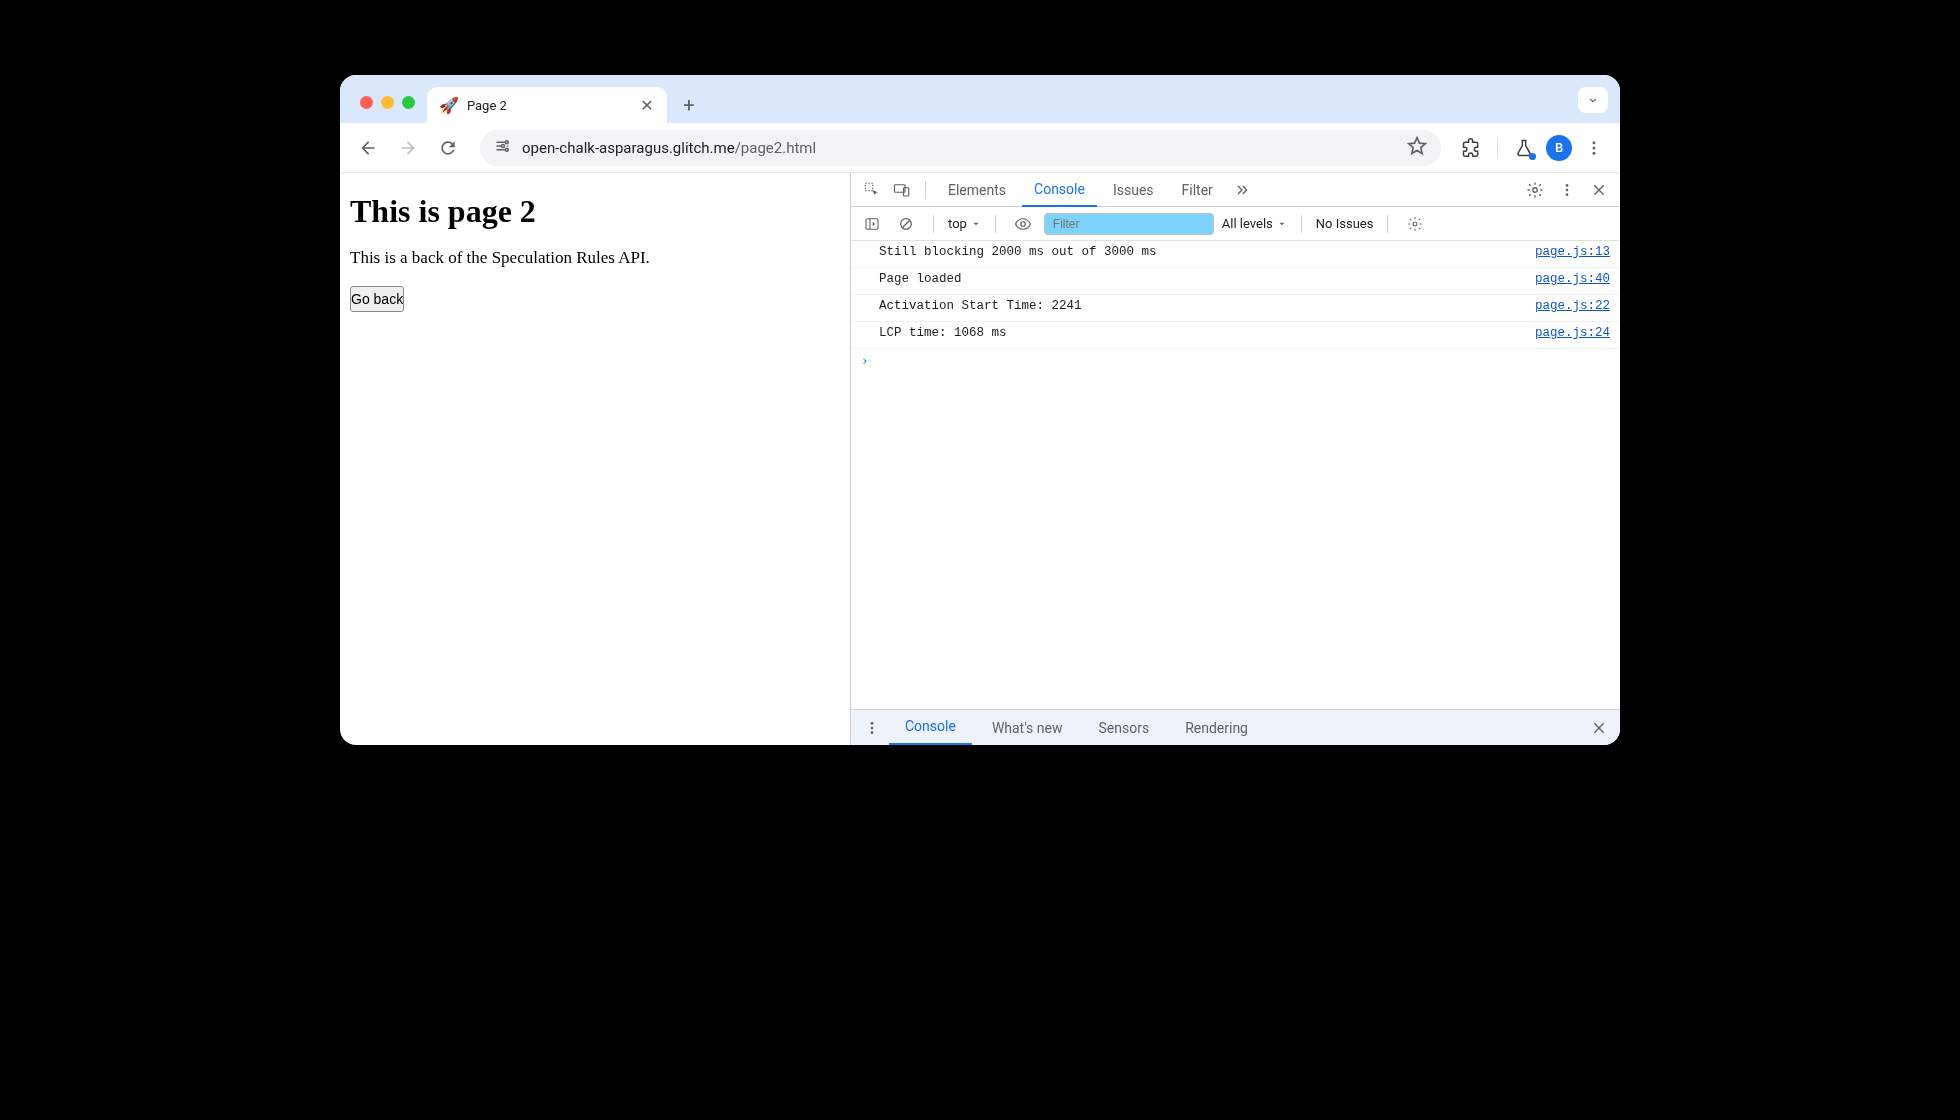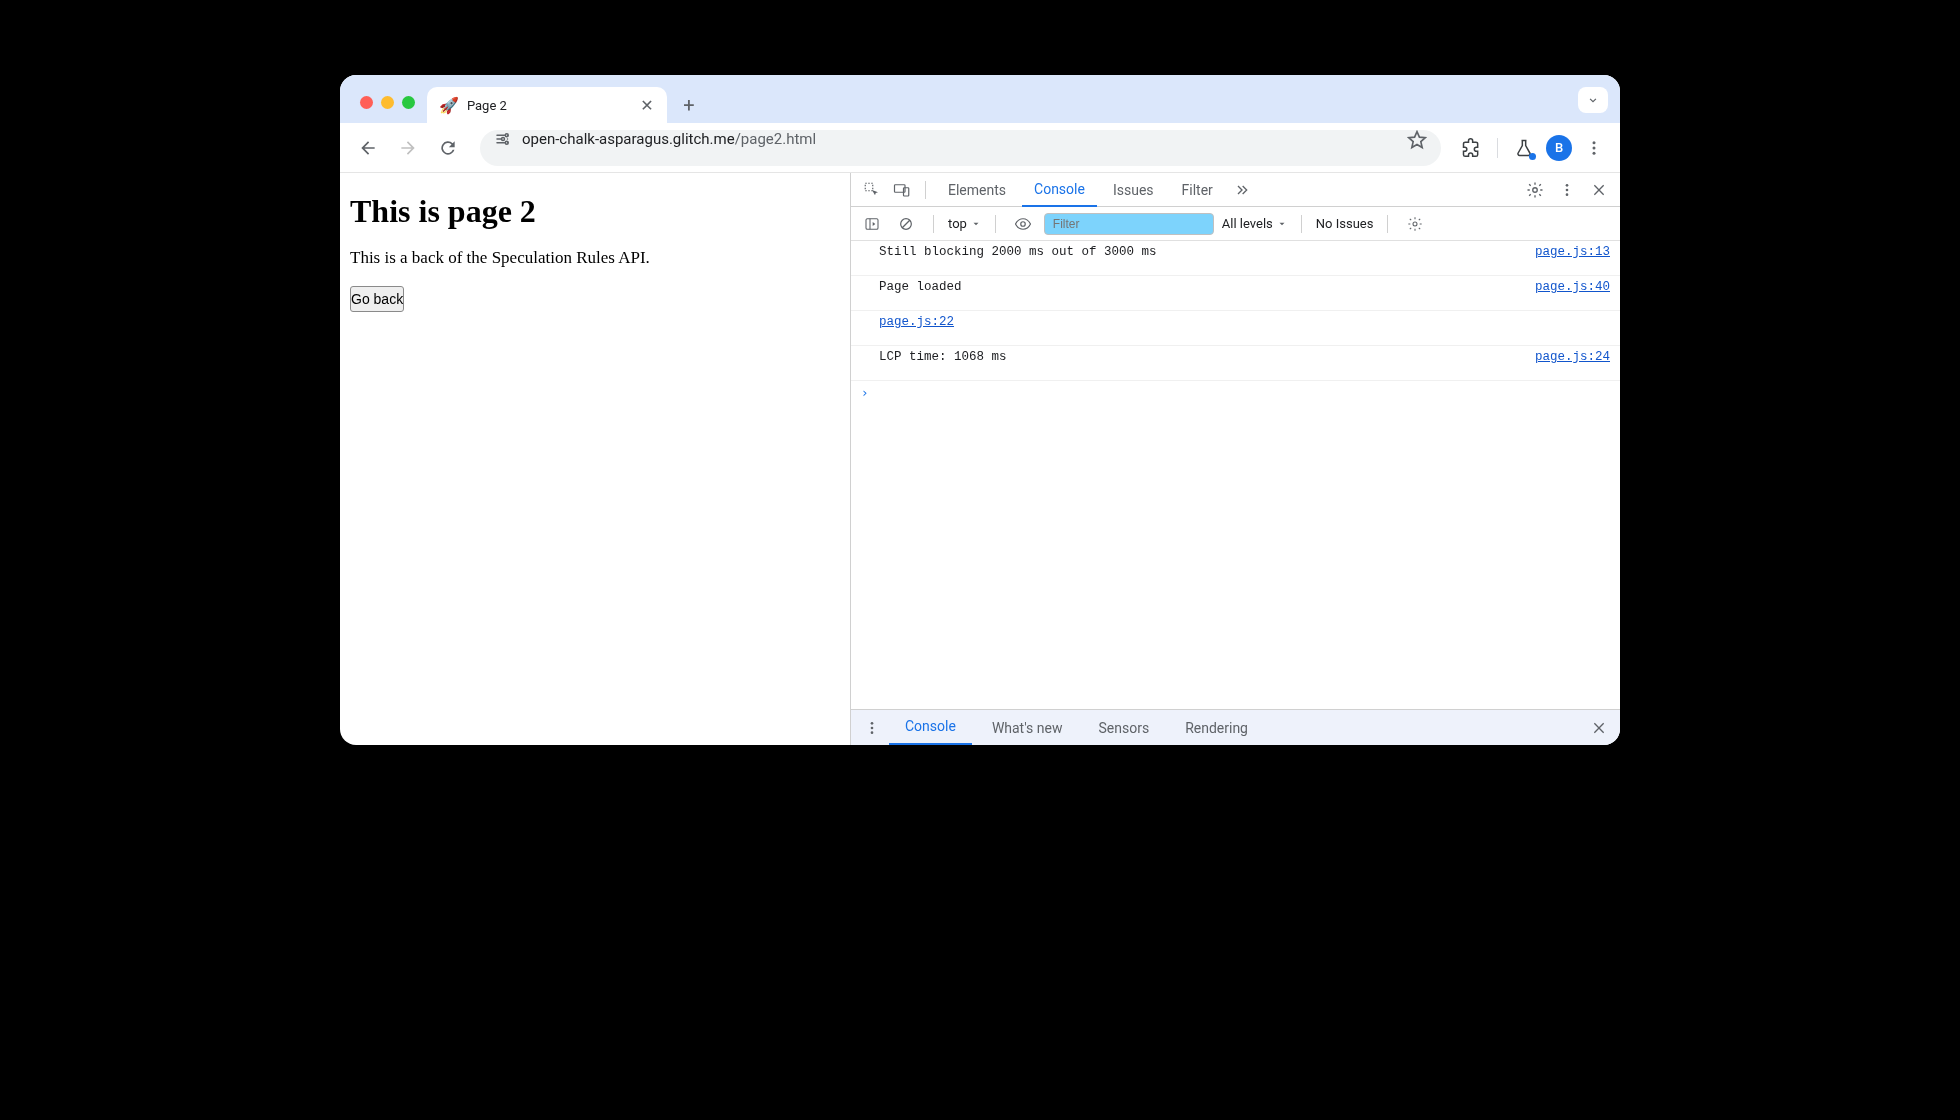--- a/index.html
+++ b/index.html
@@ -111,20 +111,21 @@
   cursor: pointer;
 }
 .nav-btn.disabled { color: #c0c0c0; }
 .nav-btn svg { width: 20px; height: 20px; }
 .address-bar {
   flex: 1;
   height: 36px;
   background: #f1f3f4;
   border-radius: 18px;
   display: flex;
+  align-items: center;
   padding: 0 14px;
   gap: 10px;
   margin: 0 8px;
 }
 .site-settings-icon {
   color: #5f6368;
   font-size: 14px;
 }
 .url-text {
   flex: 1;
@@ -268,21 +269,21 @@
   background: #7dd3fc;
 }
 .dt-console-body {
   flex: 1;
   overflow: auto;
   font-family: Menlo, Monaco, "Courier New", monospace;
   font-size: 12.5px;
 }
 .console-row {
   display: flex;
-  padding: 4px 10px 16px 28px;
+  padding: 4px 10px 8px 28px;
   border-bottom: 1px solid #f0f0f0;
   font-family: Liberation Mono, monospace;
 }
 .console-msg {
   flex: 1;
   color: #202124;
 }
 .console-src {
   color: #1155cc;
   text-decoration: underline;
@@ -524,20 +525,21 @@
       <div class="dt-console-body">
         <div class="console-row">
           <span class="console-msg">Still blocking 2000 ms out of 3000 ms</span>
           <span class="console-src">page.js:13</span>
         </div>
         <div class="console-row">
           <span class="console-msg">Page loaded</span>
           <span class="console-src">page.js:40</span>
         </div>
         <div class="console-row">
+          <span class="console-msg">Activation Start Time: 2241</span>
           <span class="console-src">page.js:22</span>
         </div>
         <div class="console-row">
           <span class="console-msg">LCP time: 1068 ms</span>
           <span class="console-src">page.js:24</span>
         </div>
         <div class="console-prompt">›</div>
       </div>
 
       <div class="dt-drawer">

